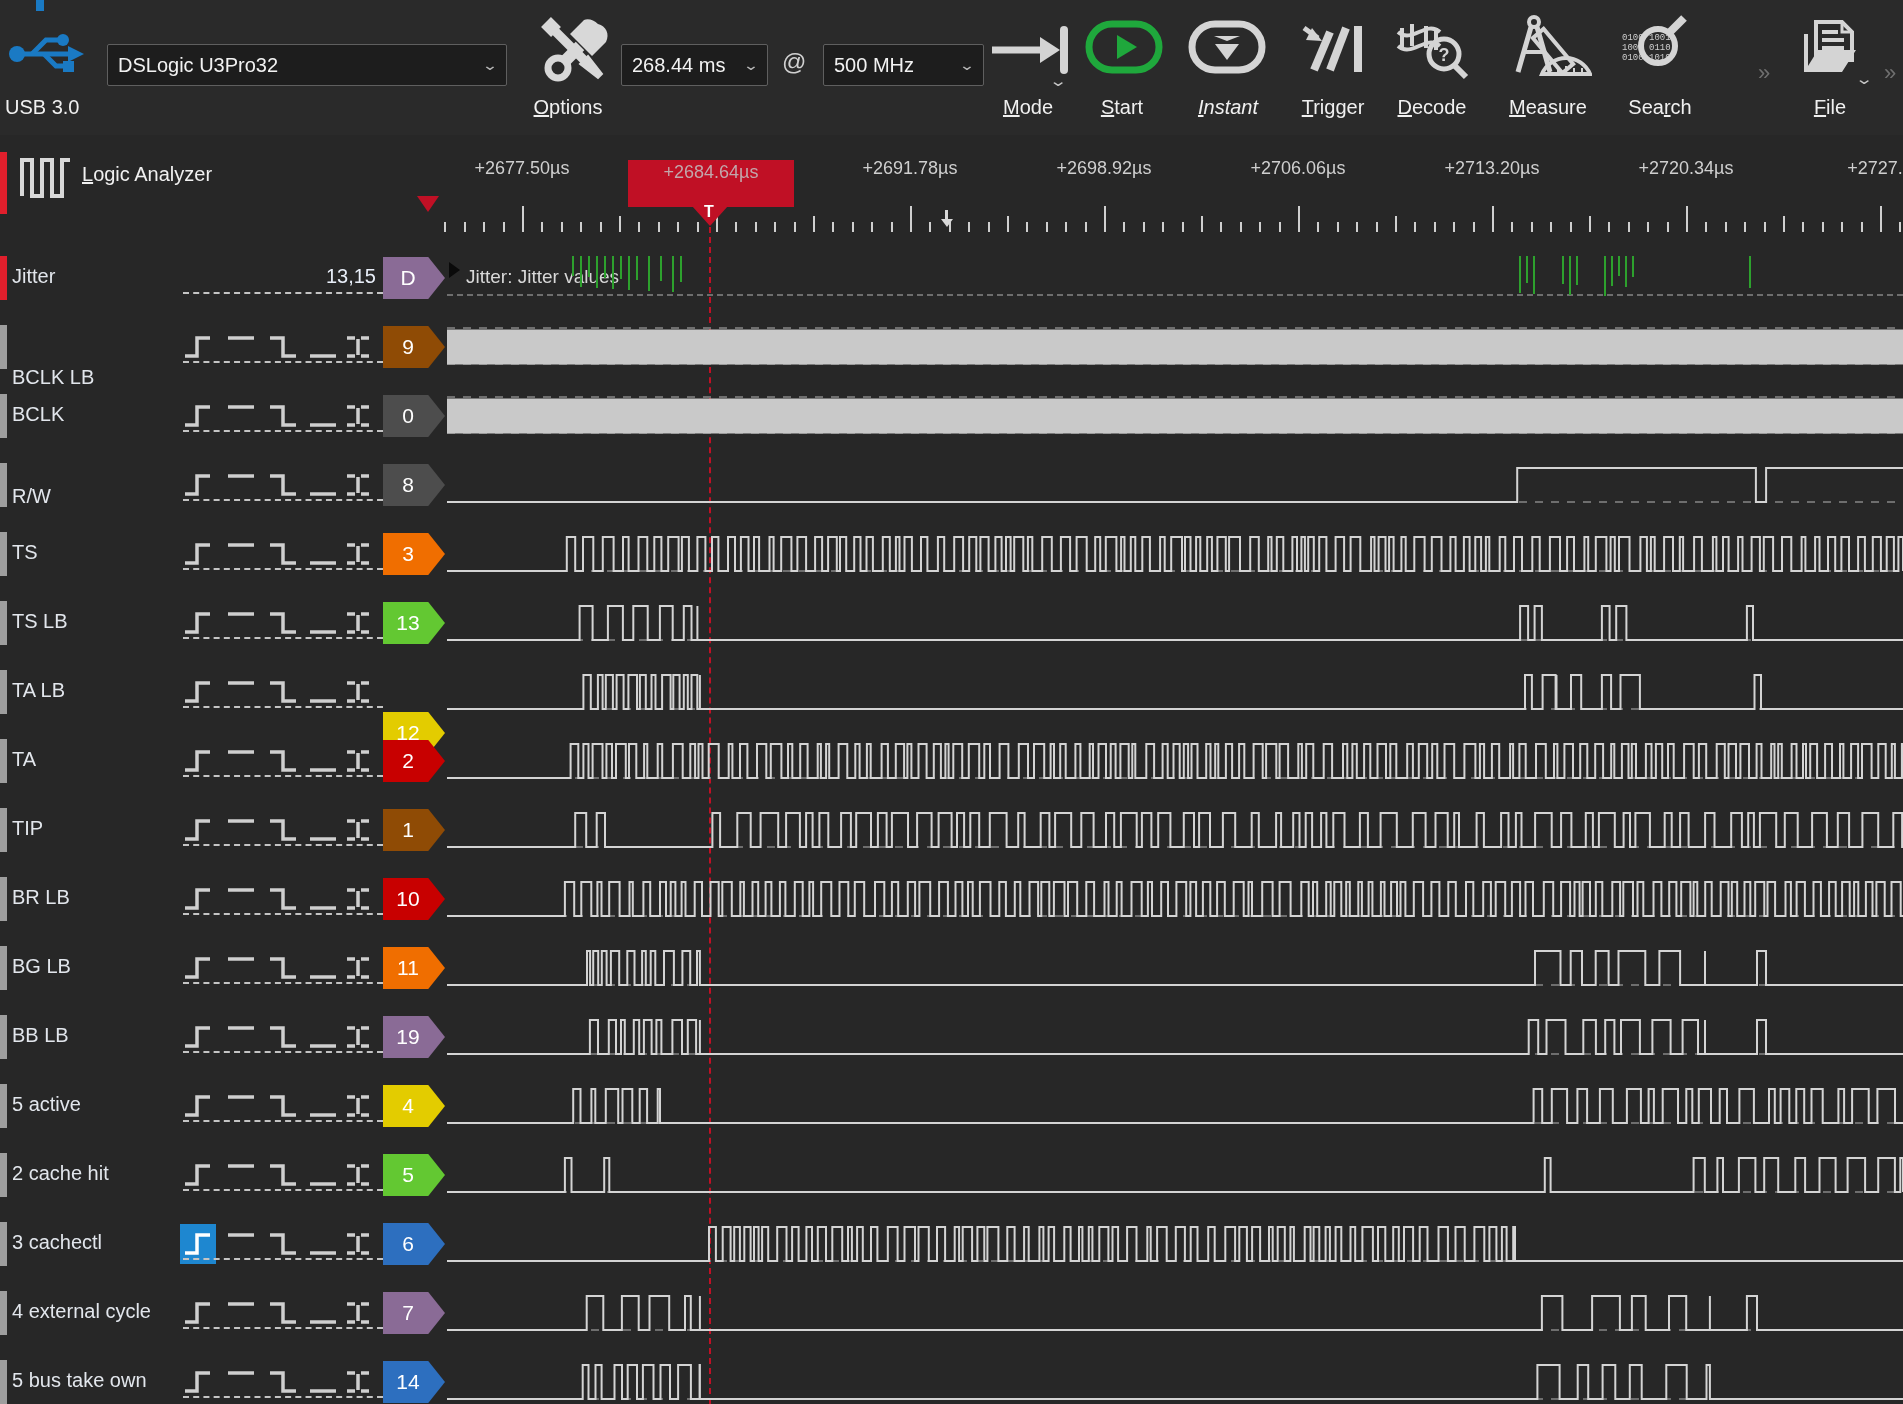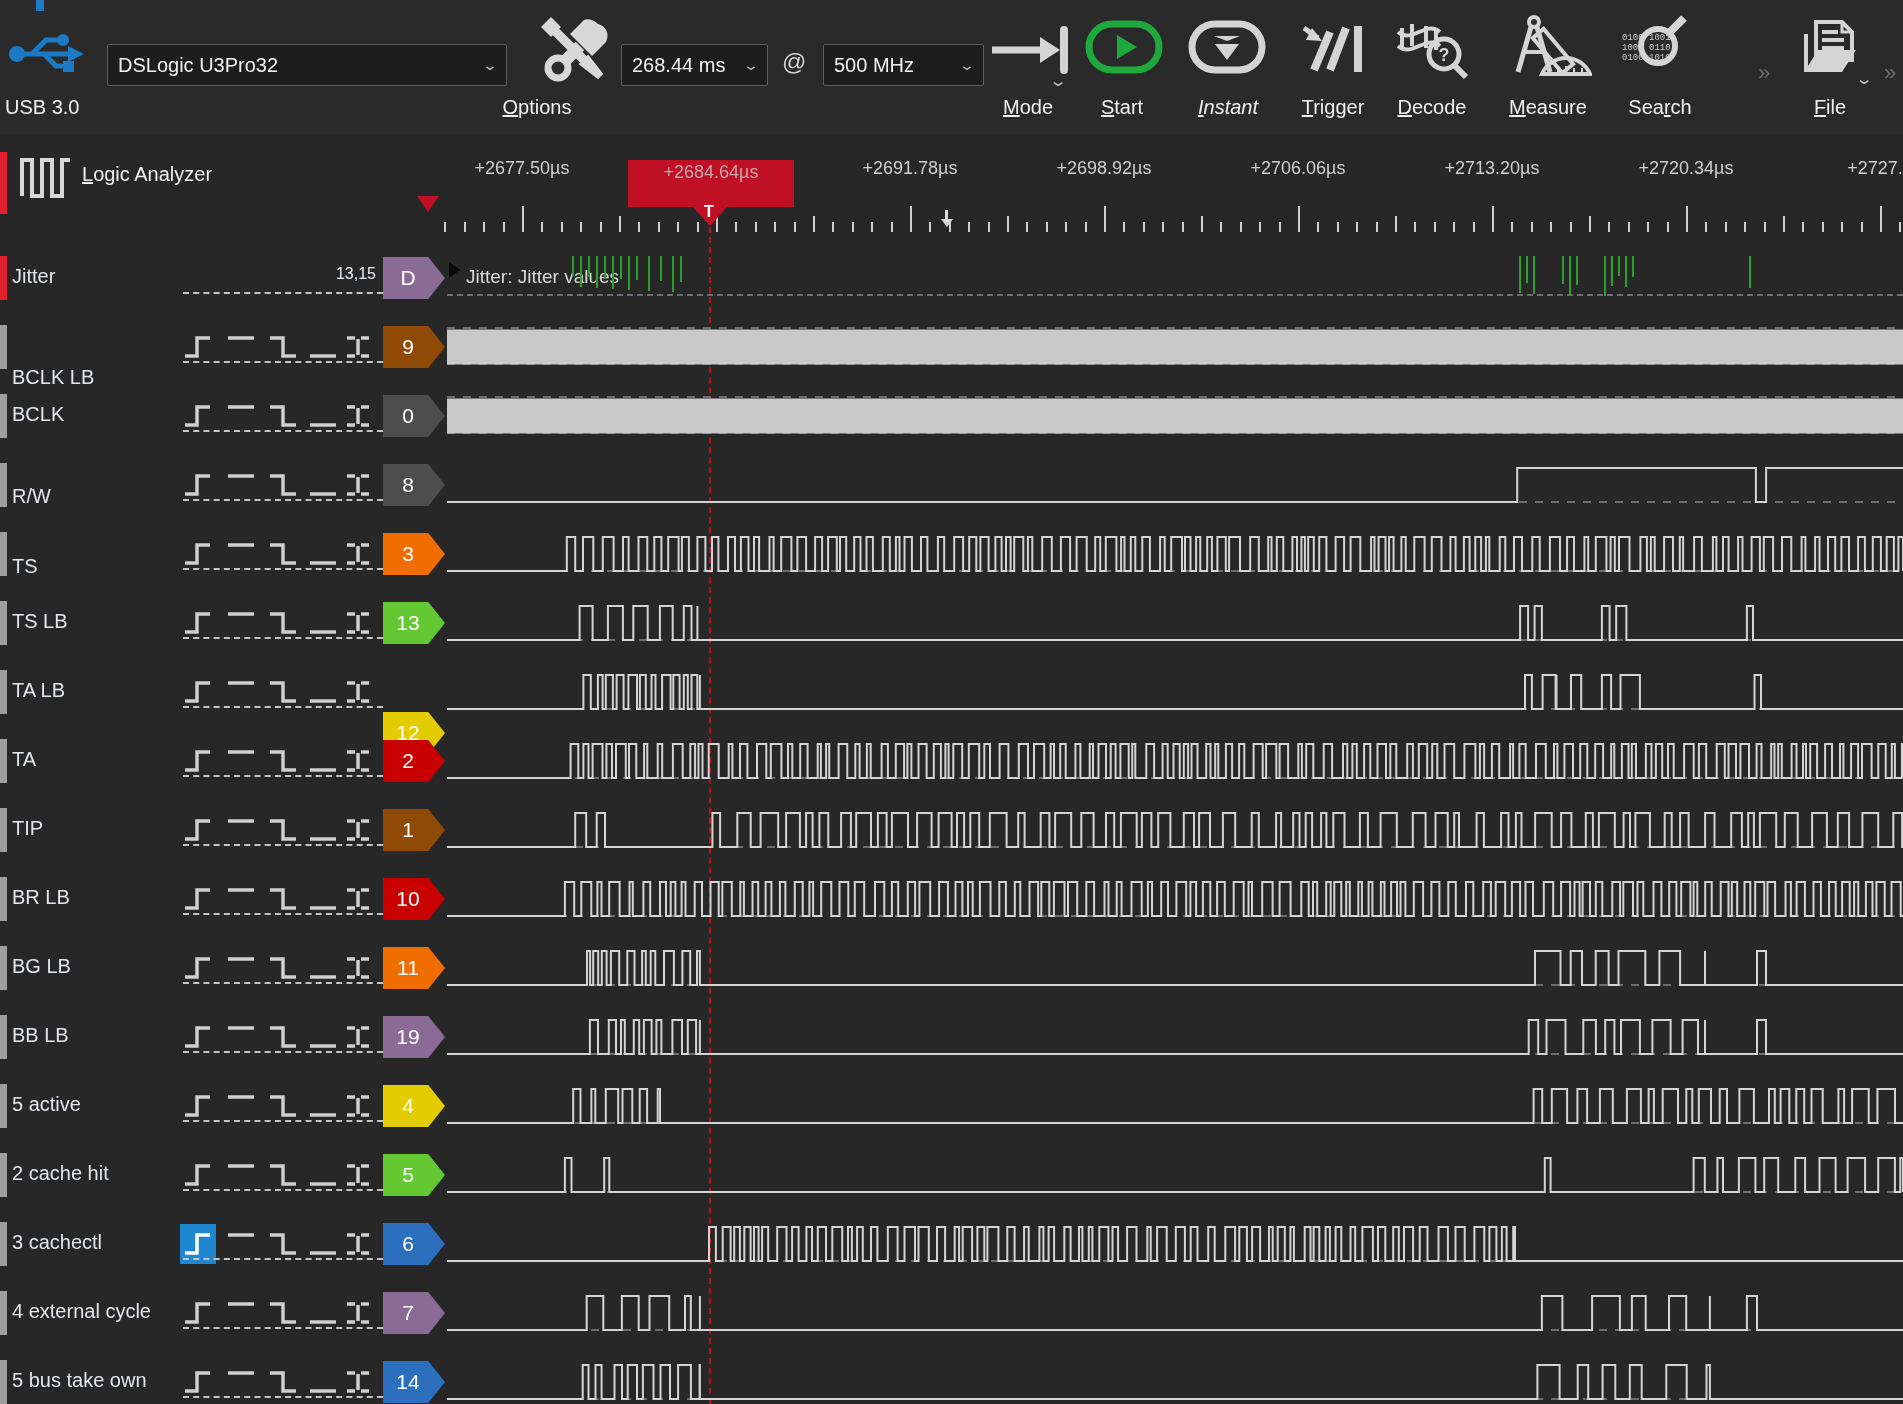--- a/index.html
+++ b/index.html
@@ -31,21 +31,21 @@
   
   .ch-bar{width:7px;height:44px;background:#9e9e9e;}
   .ch-name{left:12px;font-size:20px;color:#e2e6ec;white-space:nowrap;}
   .ch-tag{width:62px;height:42px;line-height:42px;text-align:center;font-size:21px;color:#fff;
           clip-path:polygon(0 0,73% 0,100% 50%,73% 100%,0 100%);padding-right:12px;box-sizing:border-box;}
   .ch-dash{width:200px;border-bottom:2px dashed #c4c4c4;}
   .rail{border-bottom:2px dashed #6e6e6e;}
   .gtick{position:absolute;width:2px;background:#2da12d;}
   .exp-tri{width:0;height:0;border-top:8px solid transparent;border-bottom:8px solid transparent;border-left:11px solid #0a0a0a;}
   #dec-annot{font-size:19px;color:#d8d8d8;white-space:nowrap;}
-  #dec-val{font-size:16px;color:#e8eef8;text-align:right;width:196px;}
+  #dec-val{font-size:20px;color:#e8eef8;text-align:right;width:196px;}
   svg{display:block;}
 </style>
 </head>
 <body>
 
 <div id="toolbar" class="abs">
   <div class="abs" style="left:36px;top:0;width:8px;height:11px;background:#1a7ac4;"></div>
   <div class="abs" style="left:8px;top:20px;">
     <svg width="80" height="62" viewBox="0 0 80 62">
       <circle cx="9" cy="34" r="8" fill="#1a7ac4"></circle>
@@ -69,21 +69,21 @@
       <g stroke="#d8d8d8" fill="none">
         <path d="M14,14 L48,48" stroke-width="9"></path>
         <path d="M10,10 L20,20" stroke-width="14"></path>
         <path d="M44,52 L62,66 L66,62 L52,44 Z" fill="#d8d8d8" stroke-width="2"></path>
         <path d="M62,12 C70,14 74,22 70,30 L56,44 L34,22 L48,8 C52,6 58,8 62,12 Z" fill="#d8d8d8" stroke="none"></path>
         <circle cx="22" cy="56" r="10" stroke-width="7"></circle>
         <path d="M30,48 L44,34" stroke-width="12"></path>
       </g>
     </svg>
   </div>
-  <div class="abs tb-label" style="left:489px;width:96px;"><span class="u">O</span>ptions</div>
+  <div class="abs tb-label" style="left:520px;width:96px;"><span class="u">O</span>ptions</div>
 
   <div class="abs dd" style="left:621px;top:44px;width:147px;height:42px;">
     <span>268.44 ms</span>
     <span class="chev">⌄</span>
   </div>
   <div class="abs" style="left:782px;top:48px;font-size:24px;color:#d0d0d0;">@</div>
   <div class="abs dd" style="left:823px;top:44px;width:161px;height:42px;">
     <span>500 MHz</span>
     <span class="chev">⌄</span>
   </div>
@@ -385,21 +385,21 @@
       <div class="abs ch-tag" style="left:383px;top:464px;background:#4d4d4d;">8</div>
       <div class="abs" style="left:447px;top:463px;">
         <svg width="1456" height="44" viewBox="0 0 1456 44">
           <line x1="0" y1="39" x2="1456" y2="39" stroke="#6e6e6e" stroke-width="2" stroke-dasharray="8 8"></line>
           <path d="M0,39L1070.2,39L1070.2,39L1070.2,5L1308.9,5L1308.9,39L1319.1,39L1319.1,39L1319.1,5L1456.0,5" stroke="#d4d4d4" stroke-width="2" fill="none"></path>
         </svg>
       </div>
     </div>
     <div>
       <div class="abs ch-bar" style="left:0;top:532px;"></div>
-      <div class="abs ch-name" style="top:555px;">TS</div>
+      <div class="abs ch-name" style="top:541px;">TS</div>
       <div class="abs" style="left:180px;top:532px;">
         <svg width="200" height="44" viewBox="0 0 200 44">
 
    <path d="M5,31 H17 V13 H30" stroke="#cfcfcf" stroke-width="3.5" fill="none"></path>
    <path d="M48,13 H74" stroke="#cfcfcf" stroke-width="3.5" fill="none"></path>
    <path d="M90,13 H103 V31 H116" stroke="#cfcfcf" stroke-width="3.5" fill="none"></path>
    <path d="M130,31 H156" stroke="#cfcfcf" stroke-width="3.5" fill="none"></path>
    <path d="M167,13 H175 M181,13 H189 M178,14 V30 M167,31 H175 M181,31 H189" stroke="#cfcfcf" stroke-width="3.5" fill="none"></path>
   </svg>
       </div>

